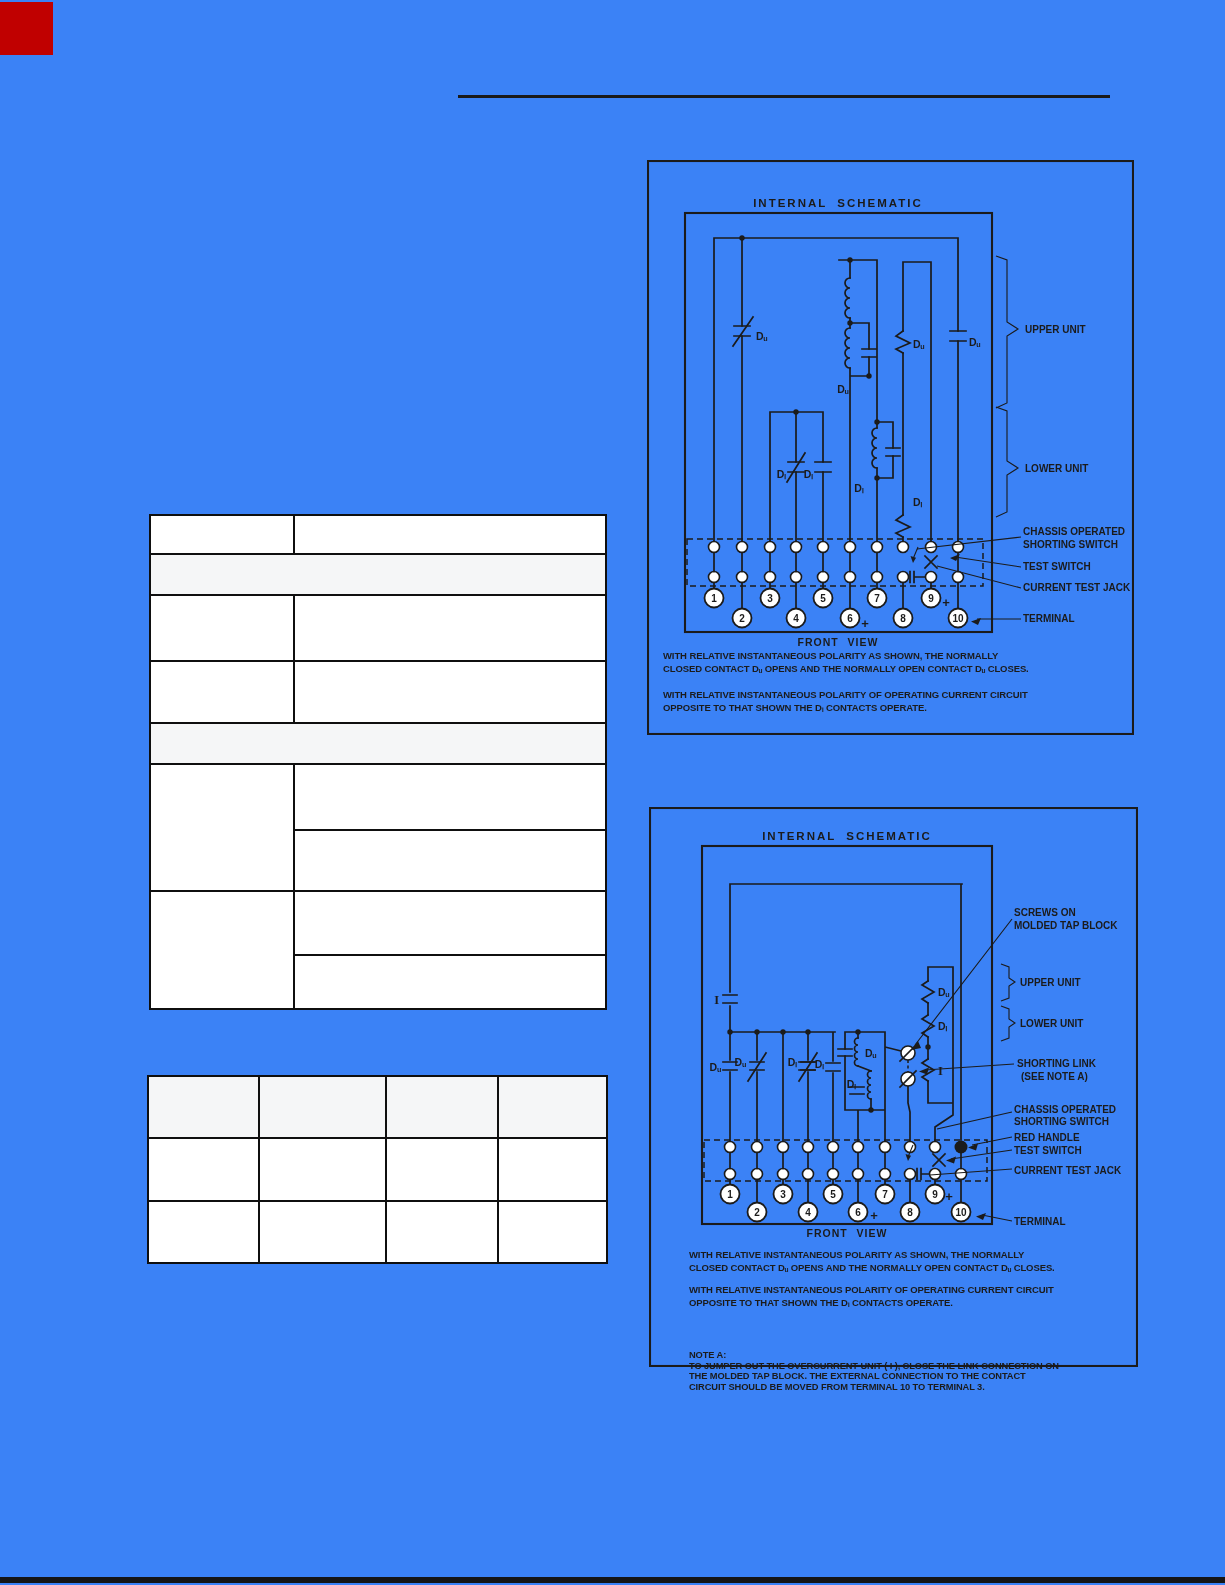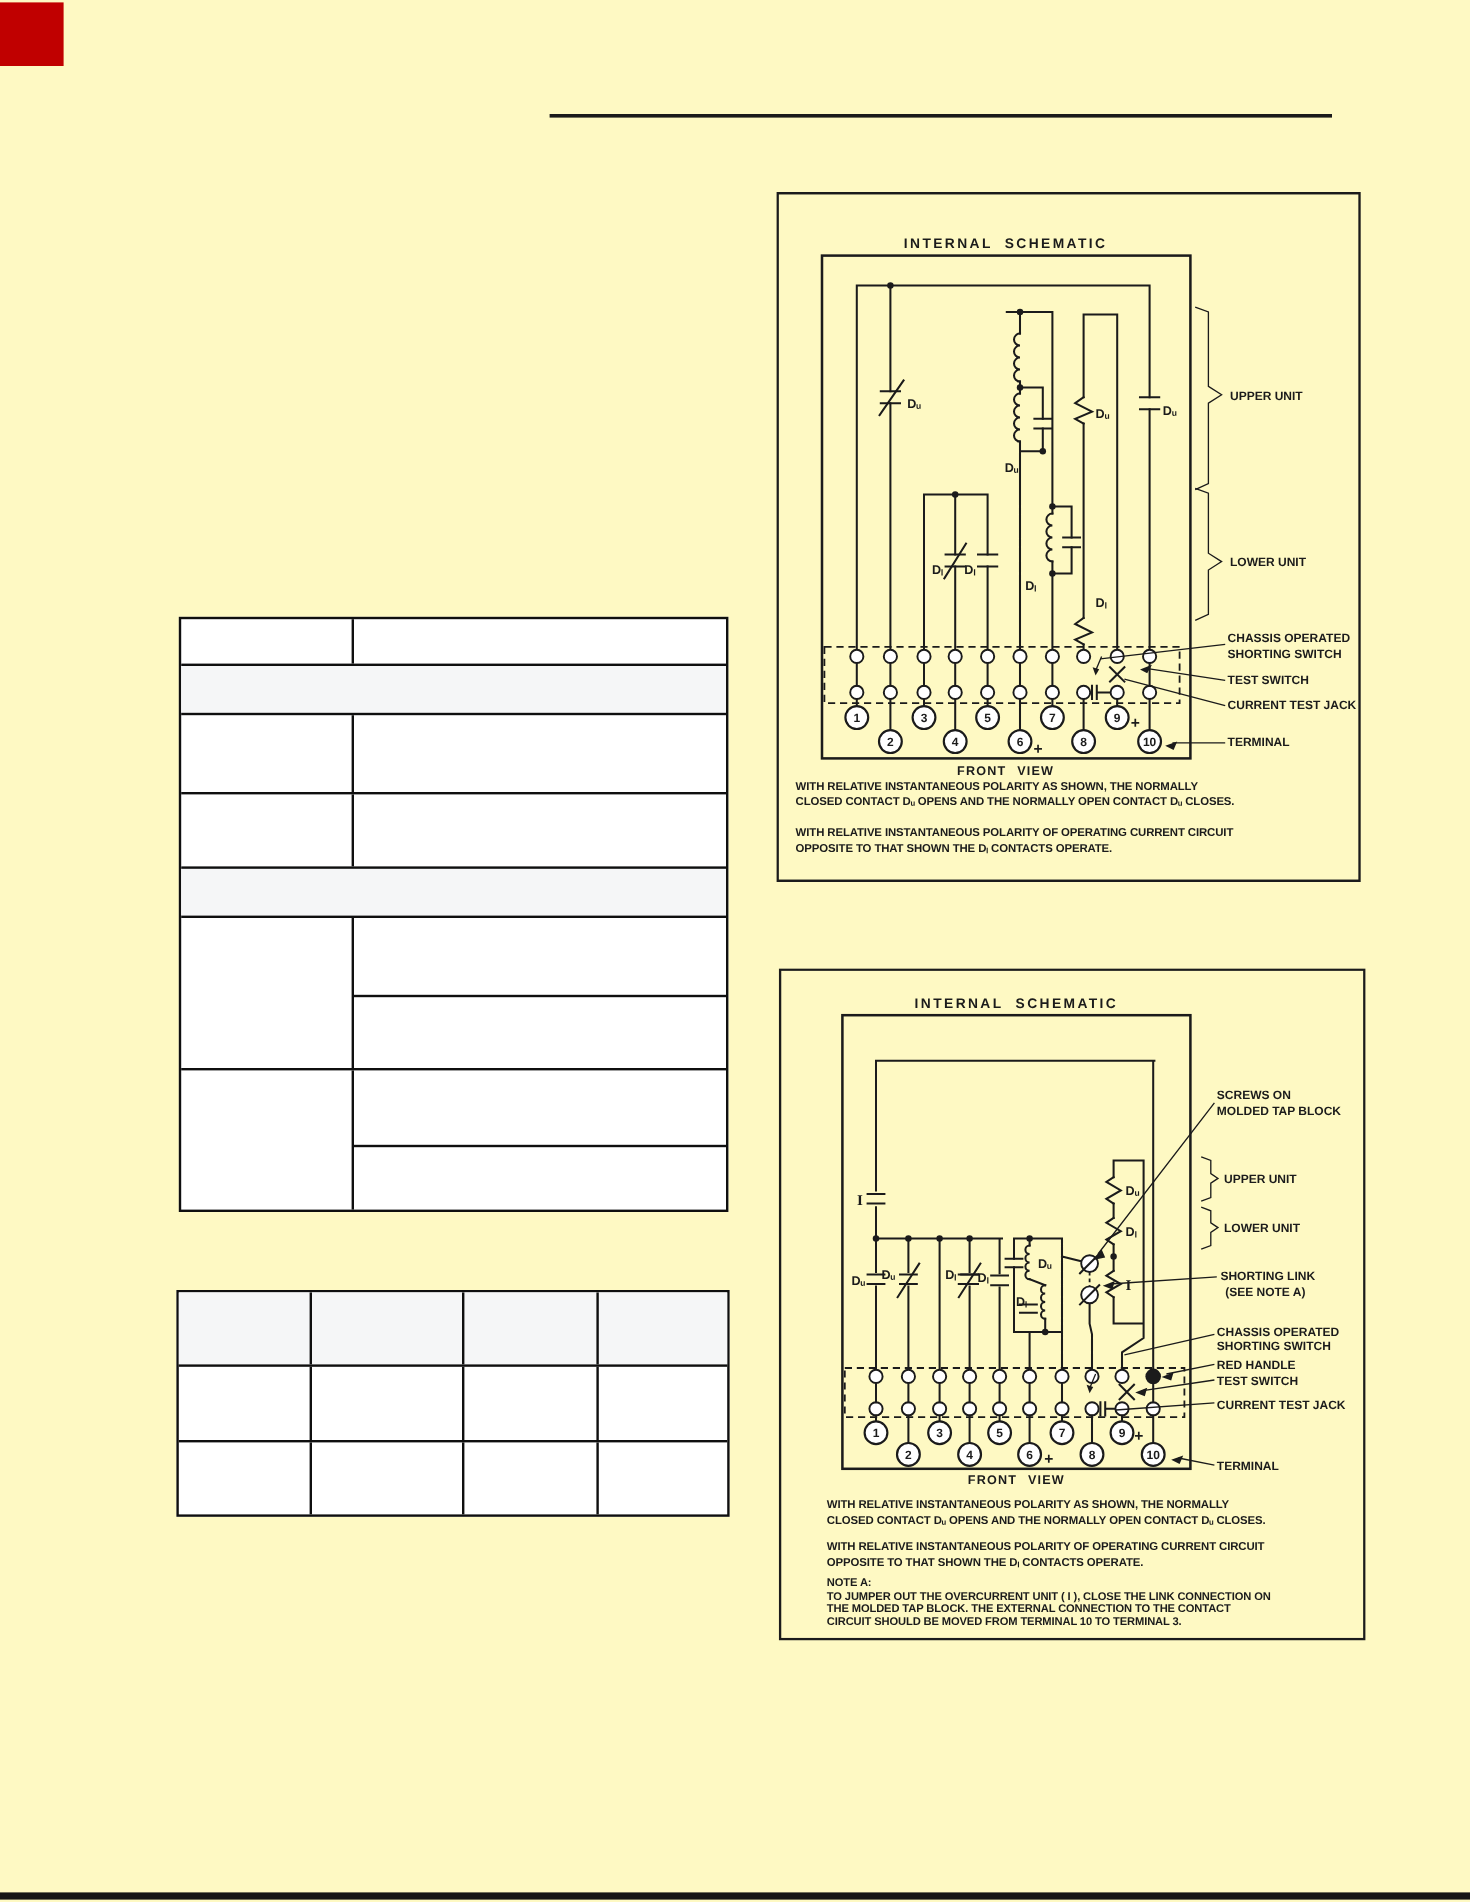--- a/index.html
+++ b/index.html
@@ -1,28 +1,28 @@
 <!DOCTYPE html>
 <html><head>
 <meta charset="utf-8">
 <style>
   html,body{margin:0;padding:0;background:#e8e8e8;}
-  .page{position:relative;width:1225px;height:1585px;background:#fef9c3;overflow:hidden;
+  .page{position:relative;width:1225px;height:1585px;background:#3b82f6;overflow:hidden;
         font-family:"Liberation Sans",sans-serif;color:#1b1b1b;}
   .abs{position:absolute;}
   
   .red-mark{left:0;top:2px;width:53px;height:53px;}
   .top-rule{left:458px;top:95px;width:652px;height:3px;background:#1a1a1a;}
   .edge-bar{left:0;top:1577px;width:1225px;height:6px;}
   
   .fig{position:absolute;}
   .fig svg{display:block;}
   .para{position:absolute;font-weight:bold;font-size:9.5px;line-height:12.8px;
          letter-spacing:-0.1px;white-space:pre-line;color:#1b1b1b;}
-  .note{font-size:9.3px;line-height:10.6px;}
+  .note{font-size:9.3px;line-height:10.6px;margin-top:36px;}
   
   .w{stroke:#1b1b1b;stroke-width:1.7;fill:none;stroke-linecap:square;}
   .bx{stroke:#1b1b1b;stroke-width:2.1;fill:none;}
   .dsh{stroke:#1b1b1b;stroke-width:1.5;fill:none;stroke-dasharray:6 4;}
   .ldr{stroke:#1b1b1b;stroke-width:1.1;fill:none;}
   .tc{fill:#ffffff;stroke:#1b1b1b;stroke-width:1.6;}
   .ncirc{fill:#ffffff;stroke:#1b1b1b;stroke-width:1.8;}
   .dot{fill:#1b1b1b;stroke:none;}
   .arr{fill:#1b1b1b;stroke:none;}
   text{fill:#1b1b1b;font-family:"Liberation Sans",sans-serif;font-weight:bold;}

